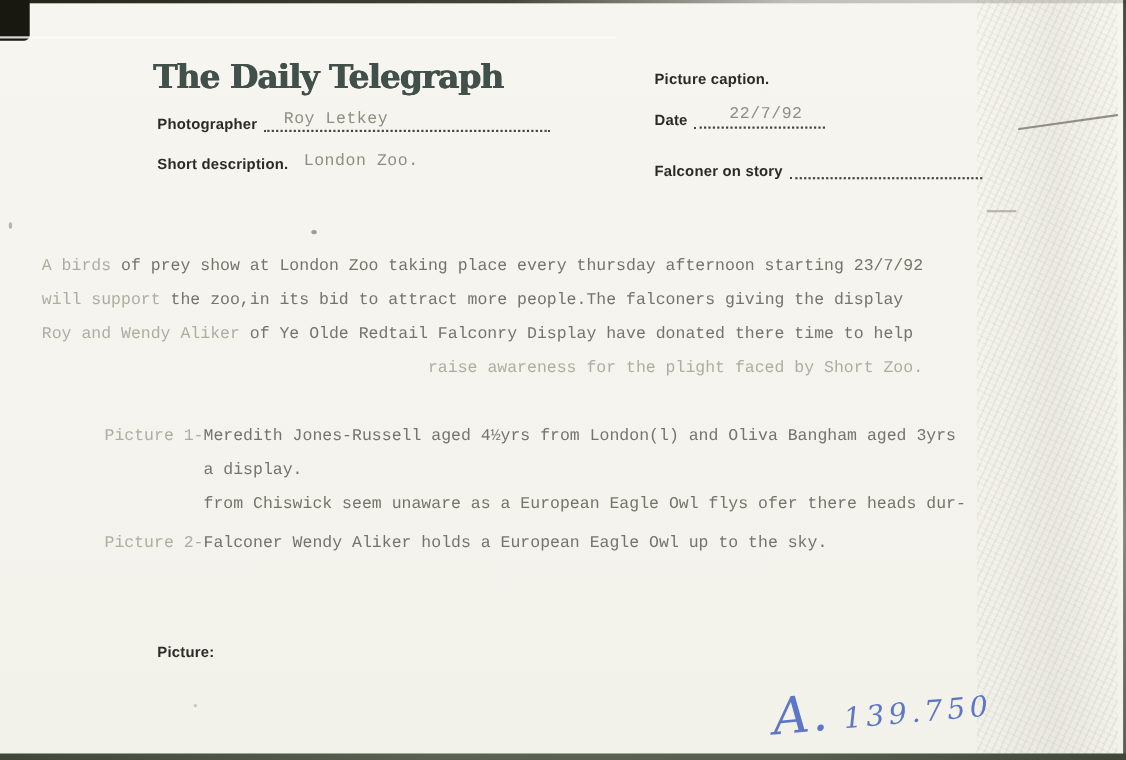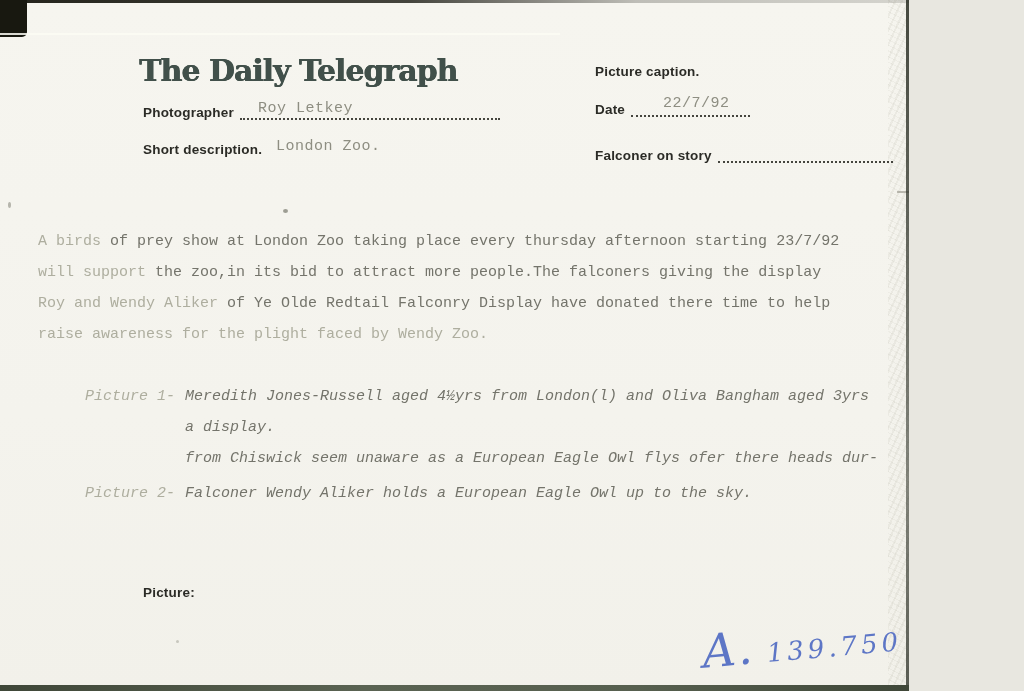--- a/index.html
+++ b/index.html
@@ -4,21 +4,21 @@
 <style>
   * { margin:0; padding:0; box-sizing:border-box; }
   html,body { width:1024px; height:691px; }
   body{
     font-family:"Liberation Sans", sans-serif;
     background:#e8e7e0;
     overflow:hidden;
   }
   .page{
     position:relative;
-    width:909px; height:691px;
+    width:1024px; height:691px;
     background:linear-gradient(180deg,#f6f5ef 0%, #f4f3ed 60%, #f2f1ea 100%);
     overflow:hidden;
   }
 
   
   .edge-top{
     position:absolute; top:0; left:0; width:100%; height:3px;
     background:linear-gradient(90deg, rgba(24,24,16,.95) 0%, rgba(24,24,16,.8) 45%, rgba(24,24,16,.25) 70%, rgba(24,24,16,.15) 100%);
   }
   .edge-bottom{
@@ -94,24 +94,24 @@
   .row-date .typed{ left:32px; bottom:3px; }
   .row-reporter{ top:147px; left:595px; width:298px; }
   .lbl-location{ position:absolute; top:585px; left:143px; }
 
   
   .tw{
     font-family:"Liberation Mono","DejaVu Sans Mono",monospace;
     font-size:15px; line-height:31px; color:#74746b;
     letter-spacing:0; white-space:nowrap;
   }
-  .faded{ color:#aeae9f; }
+  .faded{ color:#aeae9f;text-align:right; }
   .body1{ position:absolute; top:226px; left:38px; }
   .pictures{ position:absolute; top:381px; left:85px; }
-  .pic-block{ display:flex; align-items:flex-start;font-style:italic; }
+  .pic-block{ display:flex; align-items:flex-start; }
   .pic-label{ width:100px; flex:0 0 100px; }
   .pic2{ margin-top:4px; }
 
   
   .handwritten{
     position:absolute; top:616px; left:702px;
     font-family:"DejaVu Serif", serif; font-style:italic;
     font-size:26px; letter-spacing:4px;
     color:#5d76c6; transform:rotate(-5deg);
     white-space:nowrap;
@@ -160,21 +160,21 @@
 
   <div class="form-row row-shortdesc">
     <span class="form-label">Short description.</span>
     <span class="typed">London Zoo.</span>
   </div>
 
   <div class="body1 tw">
     <div><span class="faded">A birds</span><span> of prey show at London Zoo taking place every thursday afternoon starting 23/7/92</span></div>
     <div><span class="faded">will support</span><span> the zoo,in its bid to attract more people.The falconers giving the display</span></div>
     <div><span class="faded">Roy and Wendy Aliker</span><span> of Ye Olde Redtail Falconry Display have donated there time to help</span></div>
-    <div class="faded">raise awareness for the plight faced by Wendy Zoo.</div>
+    <div class="faded">raise awareness for the plight faced by Short Zoo.</div>
   </div>
 
   <div class="pictures tw">
     <div class="pic-block">
       <span class="pic-label faded">Picture 1-</span>
       <div>
         <div>Meredith Jones-Russell aged 4½yrs from London(l) and Oliva Bangham aged 3yrs</div>
         <div>a display.</div>
         <div>from Chiswick seem unaware as a European Eagle Owl flys ofer there heads dur-</div>
       </div>

